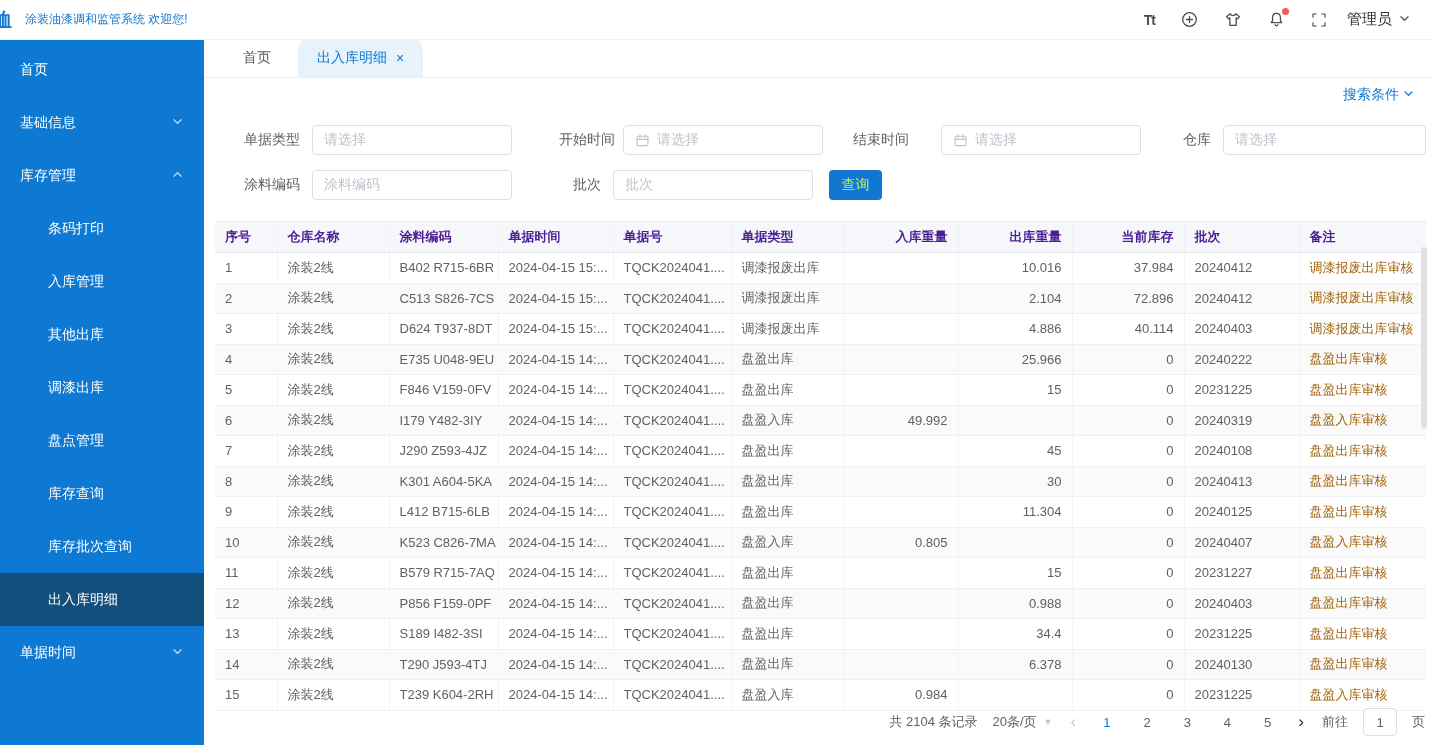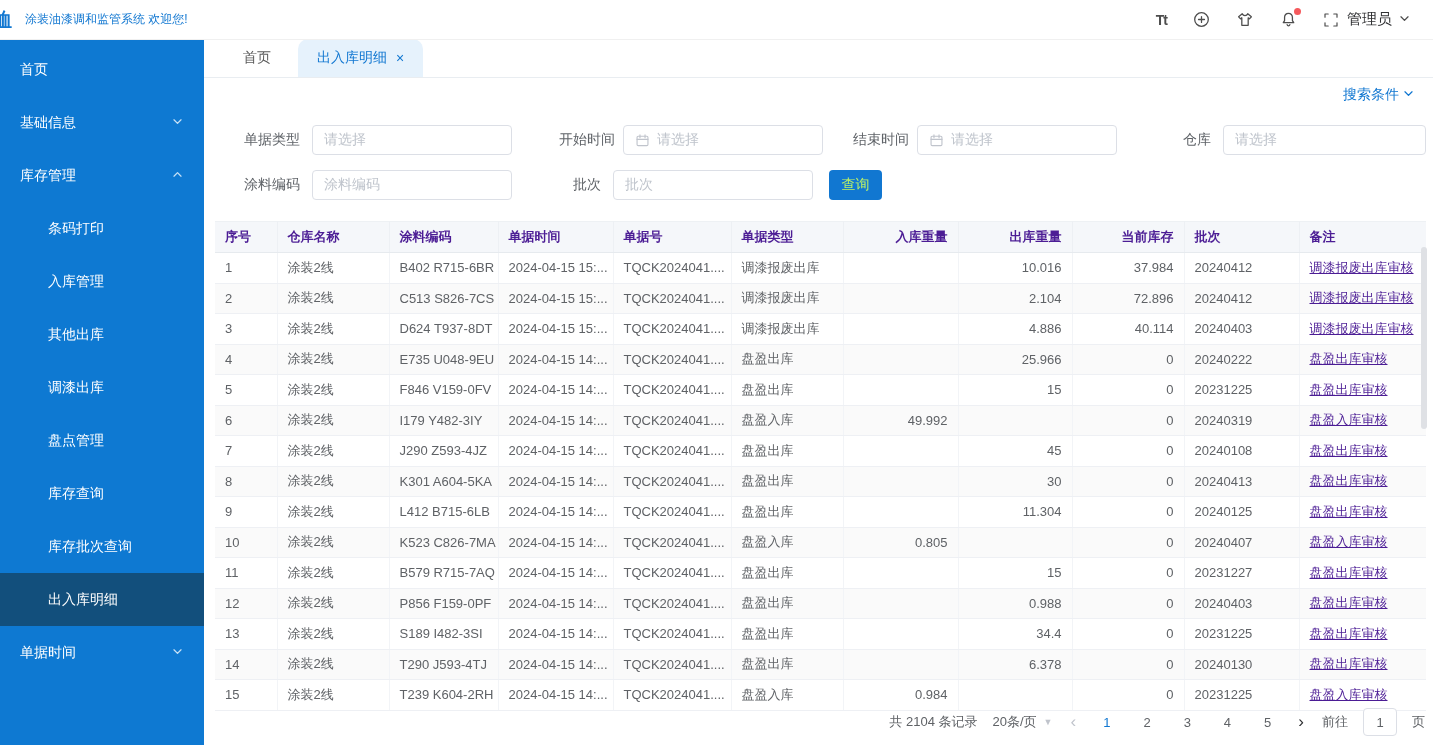--- a/index.html
+++ b/index.html
@@ -5,21 +5,21 @@
   * { margin:0; padding:0; box-sizing:border-box; }
   html,body { width:1433px; height:745px; overflow:hidden; background:#fff;
     font-family:"Liberation Sans","DejaVu Sans",sans-serif; }
   .app { position:relative; width:1433px; height:745px; }
 
   
   .topbar { position:absolute; top:0; left:0; width:100%; height:40px; background:#fff;
     display:flex; align-items:center; border-bottom:1px solid #f0f0f0; z-index:5; }
   .logo { color:#1177d1; font-size:19px; font-weight:bold; margin-left:-7px; width:30px; overflow:hidden; white-space:nowrap; }
   .title { color:#1177d1; font-size:12px; font-weight:500; margin-left:2px; white-space:nowrap; }
-  .topbar-right { margin-left:auto; display:flex; align-items:center; gap:8px; padding-right:22px; color:#4d4d4d; }
+  .topbar-right { margin-left:auto; display:flex; align-items:center; gap:20px; padding-right:22px; color:#4d4d4d; }
   .hicon { position:relative; display:inline-flex; align-items:center; cursor:pointer; color:#4d4d4d; }
   .hicon.txt { font-size:14px; font-weight:bold; letter-spacing:-1px; }
   .hicon svg { display:block; }
   .badge { position:absolute; top:-3px; right:-4px; width:7px; height:7px; border-radius:50%; background:#f5595c; }
   .user { display:inline-flex; align-items:center; gap:6px; font-size:15px; color:#303133; cursor:pointer; }
 
   
   .sidebar { position:absolute; top:40px; left:0; width:204px; height:705px; background:#0e79d2; padding-top:3px; }
   .side-item { height:53px; display:flex; align-items:center; padding:0 20px; color:#fff; font-size:14px; cursor:pointer; }
   .side-item.sub { padding-left:48px; }
@@ -35,39 +35,39 @@
 
   .search-toggle { position:absolute; top:46px; right:18px; color:#1177d1; font-size:14px;
     display:inline-flex; align-items:center; gap:3px; cursor:pointer; }
 
   .fg { position:absolute; height:30px; display:flex; align-items:center; }
   .lab { display:inline-block; text-align:right; color:#5f6368; font-size:14px; margin-right:12px; white-space:nowrap; }
   .inp { width:200px; height:30px; border:1px solid #dcdfe6; border-radius:4px; background:#fff;
     display:flex; align-items:center; gap:7px; padding:0 11px; font-size:14px; color:#bfc4cc; cursor:text; }
   .fg-doc-type  { left:26px;  top:85px; }
   .fg-start-time{ left:355px; top:85px; }
-  .fg-end-time  { left:649px; top:85px; }
+  .fg-end-time  { left:649px; top:85px;gap:24px; }
   .fg-warehouse { left:955px; top:85px; }
   .fg-warehouse .inp { width:203px; }
   .fg-paint-code{ left:26px;  top:130px; }
   .fg-batch     { left:345px; top:130px; }
   .query-btn { position:absolute; left:625px; top:130px; width:53px; height:30px; background:#1177d1; color:#bef264;
     border:none; border-radius:4px; font-size:14px; cursor:pointer; font-family:inherit; }
 
   
   .table-wrap { position:absolute; left:11px; top:181px; width:1212px; }
   table { border-collapse:collapse; table-layout:fixed; width:1205px; font-size:13px; }
   th { background:#f5f7fa; color:#4c1d95; font-weight:bold; text-align:left; height:31px;
     padding:0 10px; border-bottom:1px solid #e6eaee; border-right:1px solid #edf0f4; border-top:1px solid #eef1f4; white-space:nowrap; }
   td { height:30.5px; padding:0 10px; color:#5f6266; border-bottom:1px solid #eef0f4; border-right:1px solid #f2f4f7;
     white-space:nowrap; overflow:hidden; text-overflow:clip; }
   th:last-child, td:last-child { border-right:none; }
   tr.even td { background:#fafafa; }
   th.num, td.num { text-align:right; }
-  .remark { color:#4c1d95; text-decoration:underline; cursor:pointer; }
+  .remark { color:#a16207; cursor:pointer; }
   .vscroll { position:absolute; left:1206px; top:26px; width:6px; height:182px; background:#dfe1e5; border-radius:3px; }
 
   
   .pagination { position:absolute; right:8px; top:665px; height:34px; display:flex; align-items:center; gap:15px;
     font-size:13px; color:#5f6266; }
   .page-size { display:inline-flex; align-items:center; gap:7px; cursor:pointer;text-align:center; }
   .page-size .caret { font-size:9px; color:#c0c4cc; }
   .pg-arrow { font-size:17px; color:#303133; cursor:pointer; padding:0 3px; }
   .pg-arrow.disabled { color:#c0c4cc; cursor:default; }
   .pg-num { padding:0 9px; cursor:pointer; color:#5f6266; }

